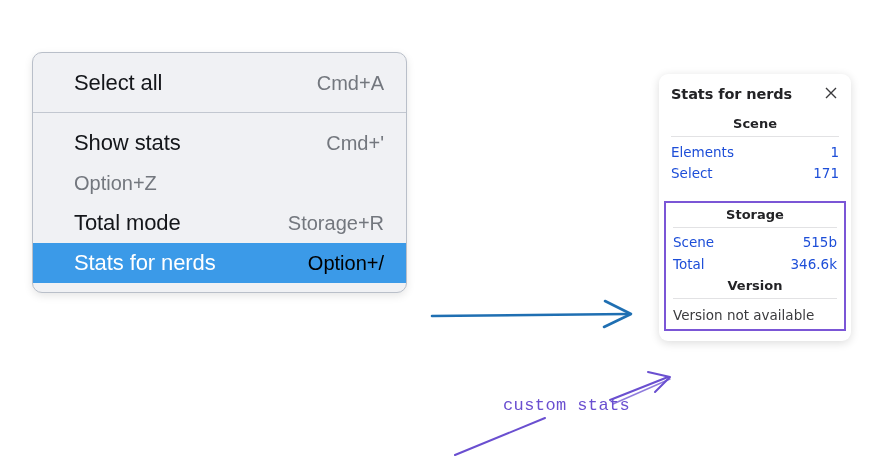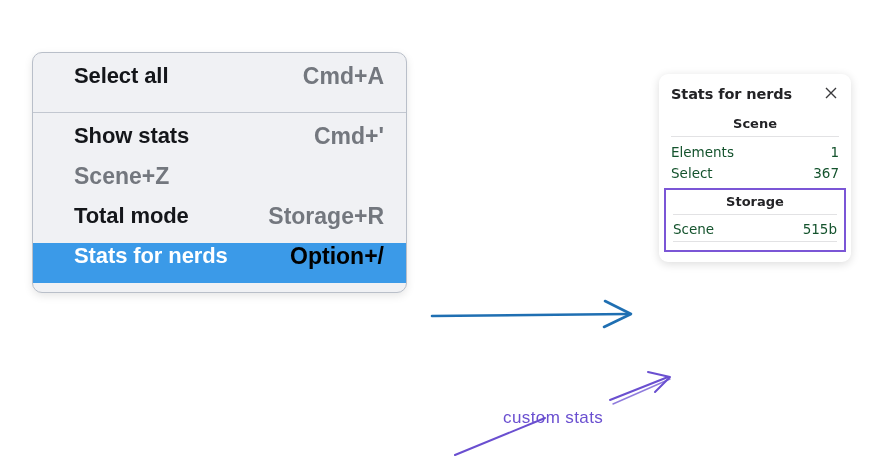--- a/index.html
+++ b/index.html
@@ -34,38 +34,38 @@
     padding: 10px 0 9px 0;
   }
   .menu-group + .menu-group {
     border-top: 1px solid #c2c7d0;
   }
   .menu-group.group-bottom {
     padding-bottom: 9px;
   }
   .menu-item {
     display: flex;
+    align-items: center;
     justify-content: space-between;
     height: 40px;
     padding: 0 22px 0 41px;
     box-sizing: border-box;
     cursor: default;
-    font-weight: bold;
   }
   .menu-item.selected {
     background: #3b9ae8;
   }
   .menu-label {
     font-size: 22px;
     color: #14161a;
     letter-spacing: -0.1px;
     white-space: nowrap;
   }
   .menu-shortcut {
-    font-size: 23px;
+    font-size: 20px;
     color: #73777e;
     white-space: nowrap;
   }
   .menu-item.selected .menu-label { color: #ffffff; }
   .menu-item.selected .menu-shortcut { color: #000000; }
 
   
   .stats-panel {
     position: absolute;
     left: 659px;
@@ -108,53 +108,53 @@
   .section-rule {
     height: 1px;
     background: #e2e2e4;
     margin: 0 0 4px 0;
   }
   .stat-row {
     display: flex;
     align-items: flex-end;
     justify-content: space-between;
     font-size: 13.5px;
-    color: #14532d;
+    color: #1d4ed8;
     padding: 2.5px 0;
     line-height: 1.25;
   }
   .stat-key { white-space: nowrap; }
   .stat-val { white-space: nowrap; }
   .version-text {
     font-size: 13.5px;
     color: #3b3b3e;
     padding: 4px 0 2px 0;
     white-space: nowrap;
   }
   
   .highlight-box {
     border: 2px solid #7b56d6;
-    margin: 3px -7px 0 -7px;
+    margin: 16px -7px 0 -7px;
     padding: 2px 7px 4px 7px;
   }
 
   
   .annot-svg {
     position: absolute;
     left: 0;
     top: 0;
     width: 873px;
     height: 461px;
     pointer-events: none;
   }
   .annot-text {
     position: absolute;
     left: 503px;
-    top: 408px;
-    font-family: Liberation Sans, sans-serif;
+    top: 396px;
+    font-family: Liberation Mono, monospace;
     font-size: 17px;
     color: #6a4fd0;
     letter-spacing: 0.4px;
     white-space: nowrap;
   }
 </style>
 </head>
 <body>
 
 <div class="context-menu">
@@ -165,21 +165,21 @@
       <span class="menu-shortcut">Cmd+A</span>
     </div>
   </div>
 
   <div class="menu-group group-bottom">
     <div class="menu-item">
       <span class="menu-label">Show stats</span>
       <span class="menu-shortcut">Cmd+'</span>
     </div>
     <div class="menu-item">
-      <span class="menu-shortcut">Scene+Z</span>
+      <span class="menu-shortcut">Option+Z</span>
     </div>
     <div class="menu-item">
       <span class="menu-label">Total mode</span>
       <span class="menu-shortcut">Storage+R</span>
     </div>
     <div class="menu-item selected">
       <span class="menu-label">Stats for nerds</span>
       <span class="menu-shortcut">Option+/</span>
     </div>
   </div>
@@ -198,37 +198,43 @@
 
   <div>
     <div class="section-title">Scene</div>
     <div class="section-rule"></div>
     <div class="stat-row">
       <span class="stat-key">Elements</span>
       <span class="stat-val">1</span>
     </div>
     <div class="stat-row">
       <span class="stat-key">Select</span>
-      <span class="stat-val">367</span>
+      <span class="stat-val">171</span>
     </div>
   </div>
 
   <div class="highlight-box">
 
     <div>
       <div class="section-title">Storage</div>
       <div class="section-rule"></div>
       <div class="stat-row">
         <span class="stat-key">Scene</span>
         <span class="stat-val">515b</span>
       </div>
+      <div class="stat-row">
+        <span class="stat-key">Total</span>
+        <span class="stat-val">346.6k</span>
+      </div>
     </div>
 
     <div>
+      <div class="section-title">Version</div>
       <div class="section-rule"></div>
+      <div class="version-text">Version not available</div>
     </div>
 
   </div>
 </div>
 
 <svg class="annot-svg" viewBox="0 0 873 461" xmlns="http://www.w3.org/2000/svg">
 
   <g>
     <path d="M432 316 L628 314" stroke="#1f6fb2" stroke-width="2.6" fill="none" stroke-linecap="round"></path>
     <path d="M605 301 L631 314 L604 327" stroke="#1f6fb2" stroke-width="2.6" fill="none" stroke-linecap="round" stroke-linejoin="round"></path>

